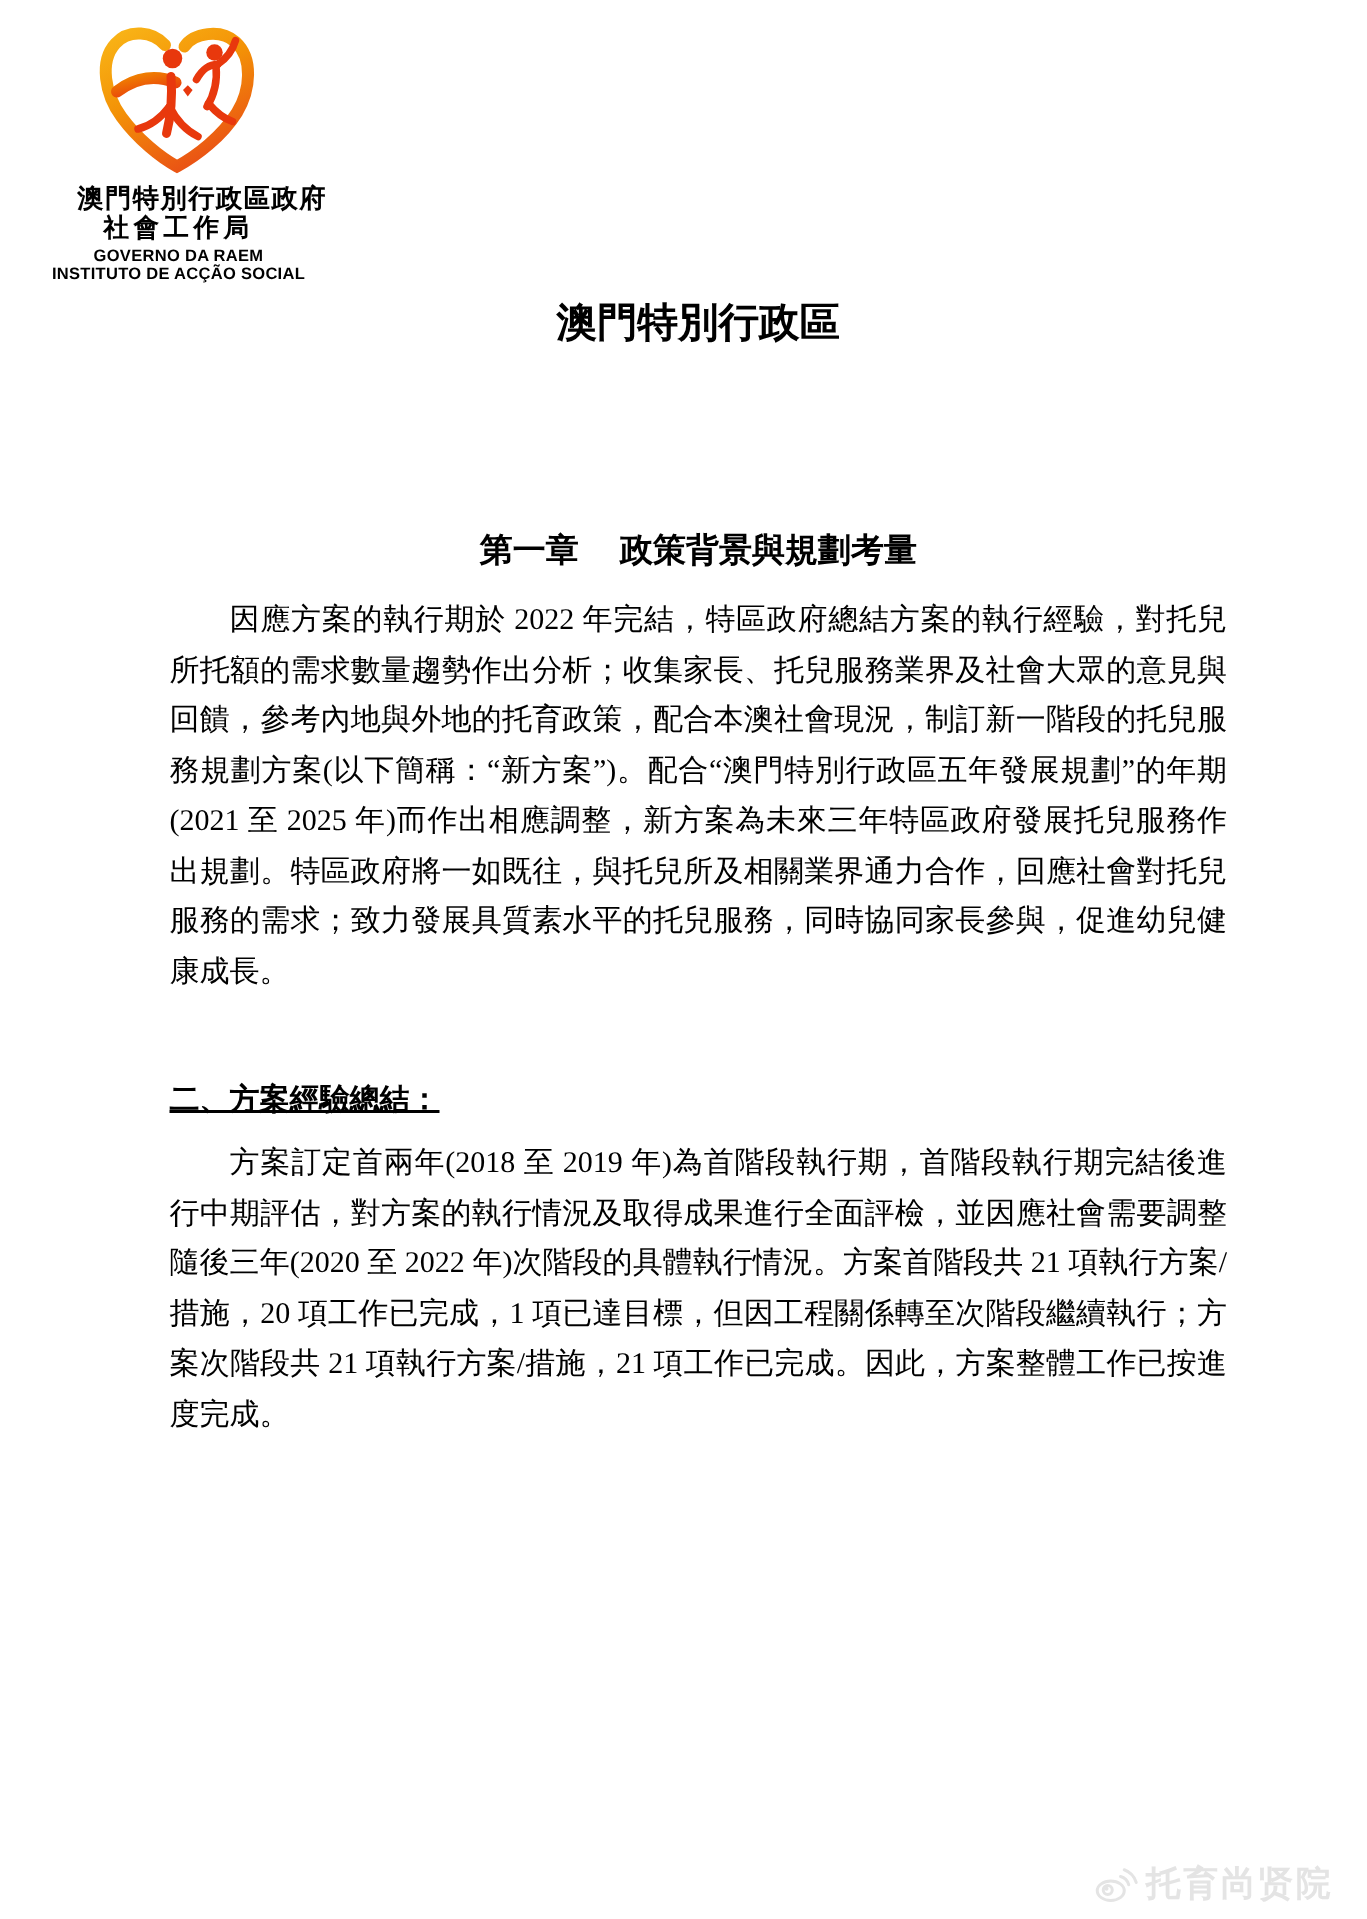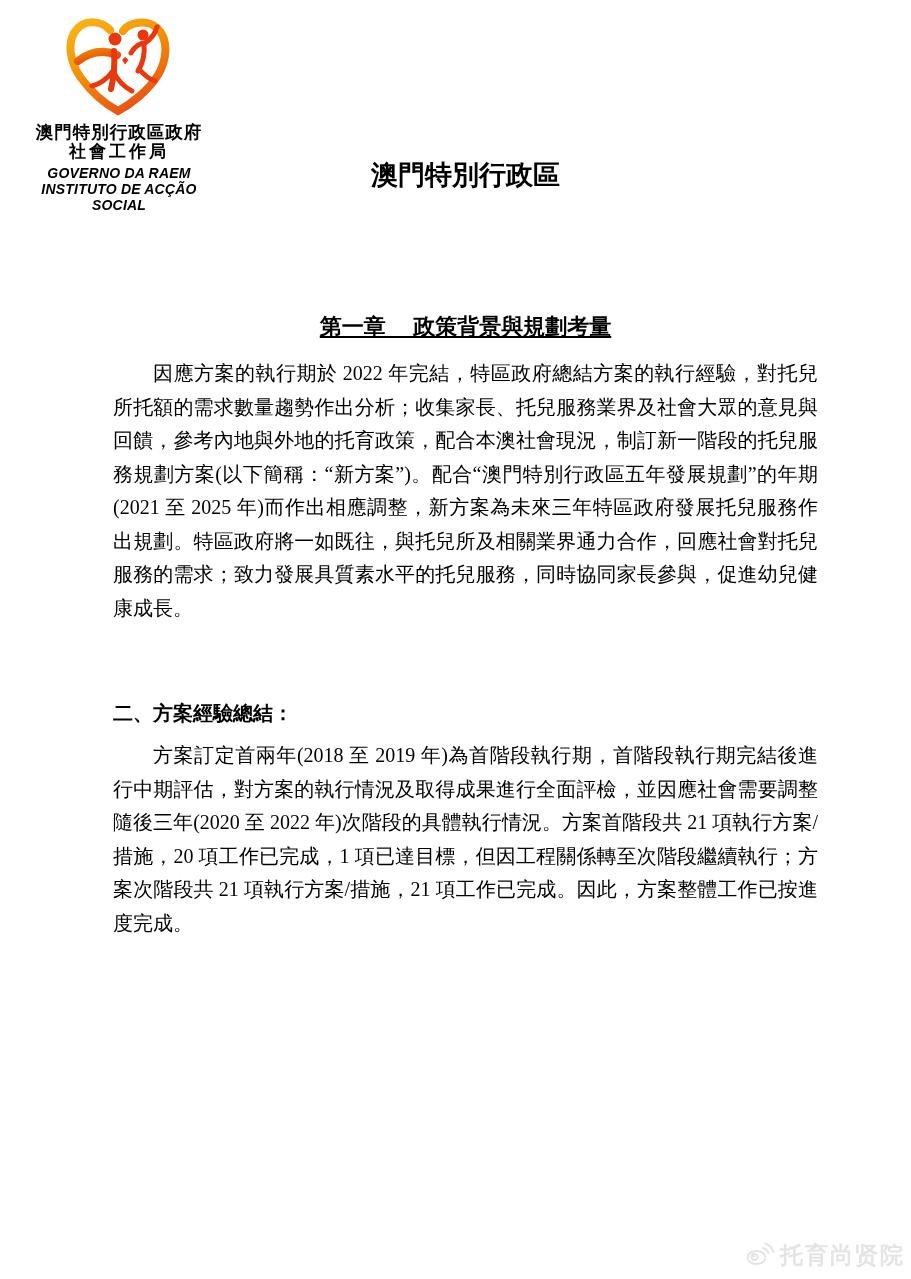--- a/index.html
+++ b/index.html
@@ -18,69 +18,68 @@
     position: absolute;
     left: 20px;
     top: 14px;
     width: 198px;
     text-align: center;
     font-family: "Liberation Sans", "DejaVu Sans", sans-serif;
     font-weight: bold;
     line-height: 1.15;
   }
   .heart-svg { display: block; margin: 0 auto 4px auto; }
-  .org-zh1 { font-size: 17.5px; letter-spacing: 1px; }
+  .org-zh1 { font-size: 17.5px; letter-spacing: 1px; text-align: right; }
   .org-zh2 { font-size: 17px; letter-spacing: 3px; }
-  .org-pt  { font-size: 14px; letter-spacing: 0.2px; font-style: italic; }
+  .org-pt  { font-size: 11px; letter-spacing: 0.2px; }
   .org-pt.first { margin-top: 3px; }
 
   
   .content { margin: 0 93px 0 113px; }
 
   .doc-title {
-    padding-top: 80px;
+    padding-top: 120px;
     text-align: center;
     font-weight: bold;
     font-size: 27px;
     line-height: 38px;
     white-space: pre-wrap;
   }
   .chapter {
     margin: 42px 0 15px 0;
     text-align: center;
     font-weight: bold;
     font-size: 22px;
     line-height: 30px;
     white-space: pre-wrap;
-    text-decoration: underline;
   }
   .sec-heading {
     margin: 0;
     font-weight: bold;
     font-size: 20px;
     line-height: 28px;
     white-space: pre-wrap;
   }
   .sec1 { margin-top: 52px; }
-  .sec2 { margin-top: 74px; }
+  .sec2 { margin-top: 54px; text-decoration: underline; }
   p.body {
     margin: 12px 0 0 0;
     font-size: 20px;
     line-height: 33.5px;
     text-align: justify;
     text-indent: 2em;
   }
 
   
   .watermark {
     position: absolute;
-    right: 6px;
+    right: 22px;
     bottom: 8px;
     display: flex;
-    align-items: flex-start;
+    align-items: center;
     gap: 5px;
     color: var(--watermark, #e4e4e4);
     font-family: "Liberation Sans", "DejaVu Sans", sans-serif;
     font-weight: bold;
     font-size: 23px;
     letter-spacing: 2px;
     user-select: none;
   }
 </style>
 </head>

